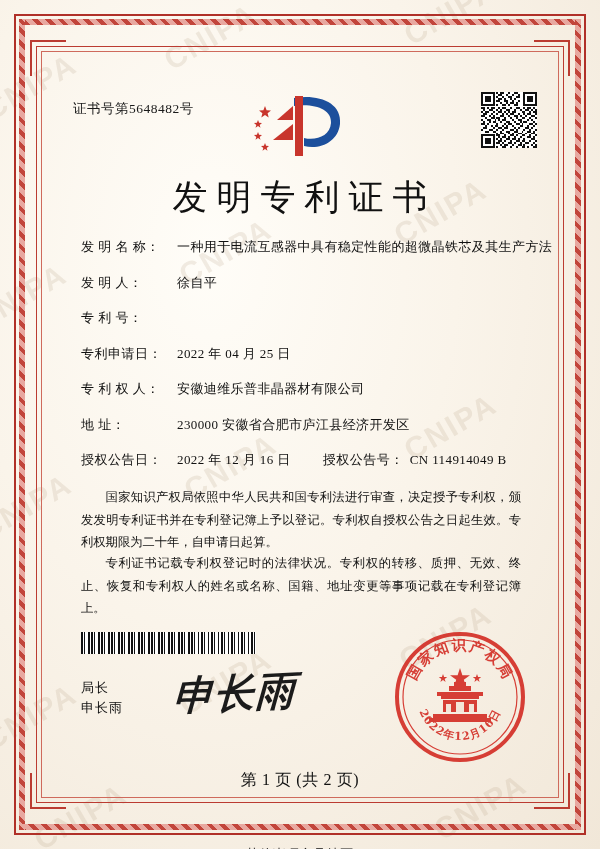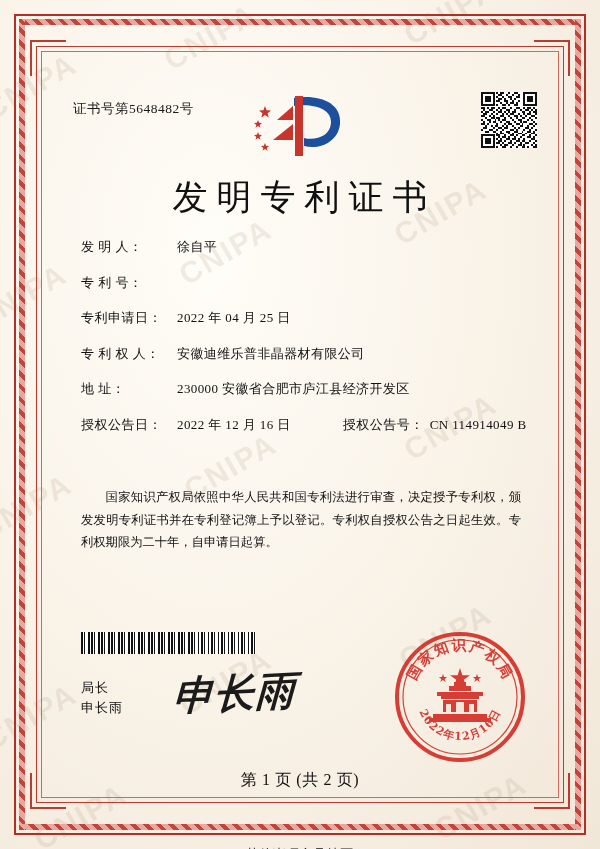--- a/index.html
+++ b/index.html
@@ -148,21 +148,21 @@
     letter-spacing: 0.5px;
   }
   .field .val {
     letter-spacing: 0.4px;
   }
   .field .val.mono {
     font-family: "Liberation Serif", serif;
     letter-spacing: 1.2px;
   }
   .field .lbl2 {
-    margin-left: 52px;
+    margin-left: 32px;
     letter-spacing: 0.5px;
   }
 
   .para {
     position: absolute;
     left: 26px;
     width: 440px;
     font-size: 12.3px;
     line-height: 1.85;
     color: #111;
@@ -515,20 +515,24 @@
           <polygon points="12,42 13.1,44.8 16,45 13.7,46.9 14.5,49.8 12,48.1 9.5,49.8 10.3,46.9 8,45 10.9,44.8"></polygon>
           <polygon points="19,53 20.1,55.8 23,56 20.7,57.9 21.5,60.8 19,59.1 16.5,60.8 17.3,57.9 15,56 17.9,55.8"></polygon>
         </g>
       </svg>
     </div>
 
     <div class="title">发明专利证书</div>
 
     <div class="fields">
       <div class="field">
+        <span class="lbl">发 明 名 称：</span>
+        <span class="val">一种用于电流互感器中具有稳定性能的超微晶铁芯及其生产方法</span>
+      </div>
+      <div class="field">
         <span class="lbl">发 明 人：</span>
         <span class="val">徐自平</span>
       </div>
       <div class="field">
         <span class="lbl">专 利 号：</span>
       </div>
       <div class="field">
         <span class="lbl">专利申请日：</span>
         <span class="val">2022 年 04 月 25 日</span>
       </div>
@@ -544,20 +548,23 @@
         <span class="lbl">授权公告日：</span>
         <span class="val">2022 年 12 月 16 日</span>
         <span class="lbl2">授权公告号：</span>
         <span class="val" style="margin-left:6px">CN 114914049 B</span>
       </div>
     </div>
 
     <div class="para p1">
       <span class="indent">国家知识产权局依照中华人民共和国专利法进行审查，决定授予专利权，颁发发明专利证书并在专利登记簿上予以登记。专利权自授权公告之日起生效。专利权期限为二十年，自申请日起算。</span>
     </div>
+    <div class="para p2">
+      <span class="indent">专利证书记载专利权登记时的法律状况。专利权的转移、质押、无效、终止、恢复和专利权人的姓名或名称、国籍、地址变更等事项记载在专利登记簿上。</span>
+    </div>
 
     <div class="barcode"></div>
 
     <div class="signblock">
       <div>局长</div>
       <div>申长雨</div>
     </div>
     <div class="signature">申长雨</div>
 
     <div class="seal">

